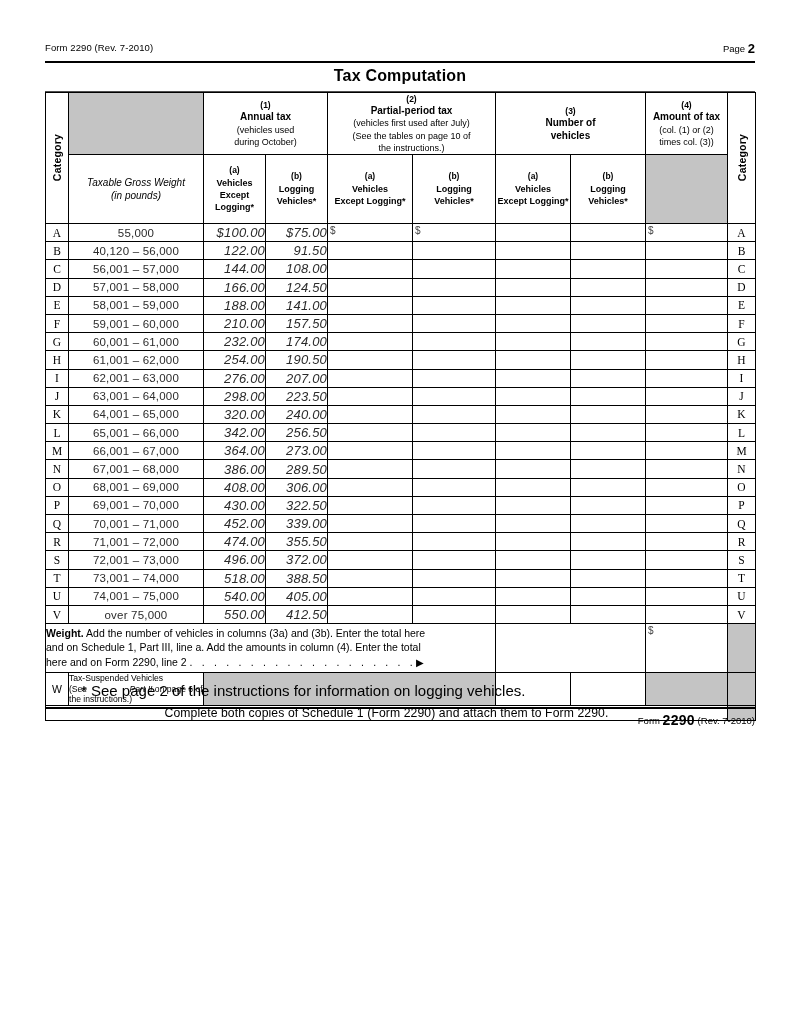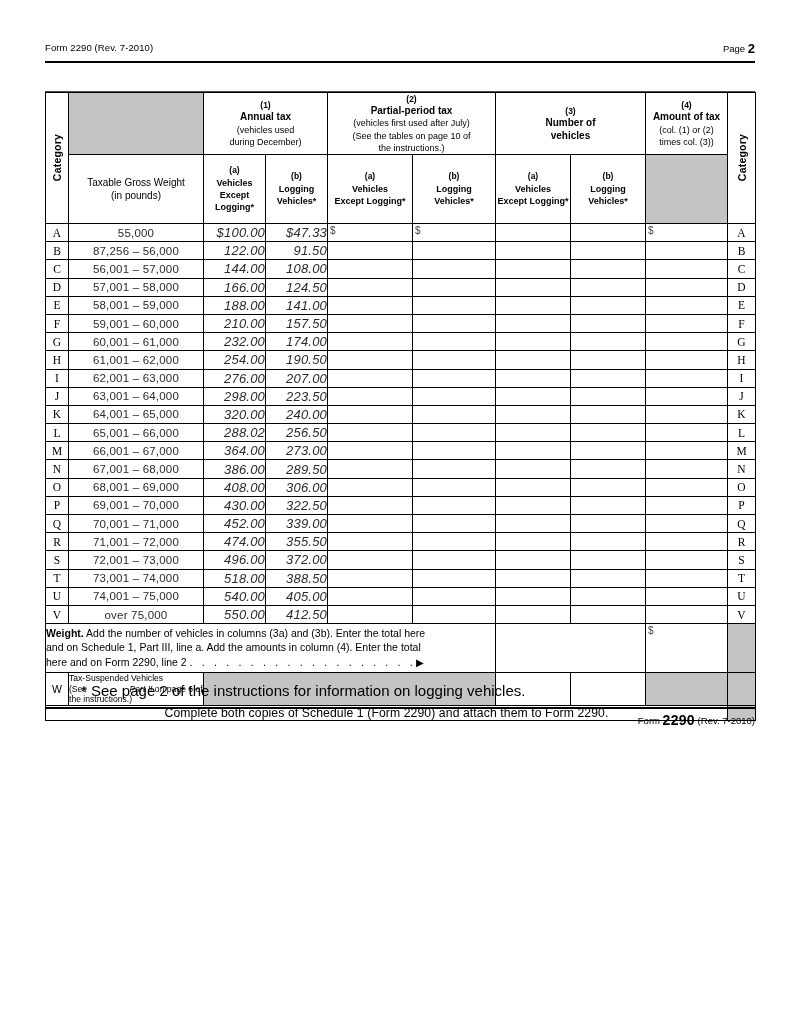--- a/index.html
+++ b/index.html
@@ -128,20 +128,21 @@
     height: 68px;
   }
   .subhead .lt { font-weight: bold; font-size: 8.5px; display: block; }
   .subhead .lb { font-weight: bold; font-size: 9px; display: block; }
   .tgw {
     text-align: center;
     font-weight: bold;
     font-size: 10px;
     line-height: 13px;
     padding: 4px;
+    font-style: italic;
   }
 
   
   tr.datarow td { height: 17.2px; }
   .cat-cell {
     text-align: center;
     font-weight: bold;
     font-size: 11.5px;
     width: 23px;
     font-family: "Liberation Serif", serif;
@@ -249,20 +250,21 @@
 <body>
 
 <div class="page">
 
   <div class="topbar">
     <div class="form-id">Form 2290 (Rev. 7-2010)</div>
     <div class="page-no"><span>Page</span> <b>2</b></div>
   </div>
   <div class="rule-top"></div>
 
+  <div class="title">Tax Computation</div>
 
   <div class="tbl">
     <table class="grid">
       <colgroup>
         <col style="width:23px">
         <col style="width:135px">
         <col style="width:62px">
         <col style="width:62px">
         <col style="width:85px">
         <col style="width:83px">
@@ -275,21 +277,21 @@
       <tbody>
           <tr>
         <td class="catlabel" rowspan="2">
           <span>Category</span>
         </td>
         <td class="shade"></td>
         <td class="grphead" colspan="2">
           <span class="num">(1)</span>
           <span class="ttl">Annual tax</span>
           <span class="sub">(vehicles used</span>
-          <span class="sub">during December)</span>
+          <span class="sub">during October)</span>
         </td>
         <td class="grphead" colspan="2">
           <span class="num">(2)</span>
           <span class="ttl">Partial-period tax</span>
           <span class="sub">(vehicles first used after July)</span>
           <span class="sub">(See the tables on page 10 of</span>
           <span class="sub">the instructions.)</span>
         </td>
         <td class="grphead" colspan="2">
           <span class="num">(3)</span>
@@ -345,37 +347,37 @@
         </td>
         <td class="shade"></td>
       </tr>
 
       </tbody>
         <tbody id="rows-body">
           <tr class="datarow">
             <td class="cat-cell">A</td>
             <td class="wt">55,000</td>
             <td class="amt">$100.00</td>
-            <td class="amt">$47.33</td>
+            <td class="amt">$75.00</td>
             <td class="entry">
               <span class="dollar">$</span>
             </td>
             <td class="entry">
               <span class="dollar">$</span>
             </td>
             <td class="entry"></td>
             <td class="entry"></td>
             <td class="entry">
               <span class="dollar">$</span>
             </td>
             <td class="cat-cell">A</td>
           </tr>
           <tr class="datarow">
             <td class="cat-cell">B</td>
-            <td class="wt">87,256 – 56,000</td>
+            <td class="wt">40,120 – 56,000</td>
             <td class="amt">122.00</td>
             <td class="amt">91.50</td>
             <td class="entry"></td>
             <td class="entry"></td>
             <td class="entry"></td>
             <td class="entry"></td>
             <td class="entry"></td>
             <td class="cat-cell">B</td>
           </tr>
           <tr class="datarow">
@@ -482,21 +484,21 @@
             <td class="entry"></td>
             <td class="entry"></td>
             <td class="entry"></td>
             <td class="entry"></td>
             <td class="entry"></td>
             <td class="cat-cell">K</td>
           </tr>
           <tr class="datarow">
             <td class="cat-cell">L</td>
             <td class="wt">65,001 – 66,000</td>
-            <td class="amt">288.02</td>
+            <td class="amt">342.00</td>
             <td class="amt">256.50</td>
             <td class="entry"></td>
             <td class="entry"></td>
             <td class="entry"></td>
             <td class="entry"></td>
             <td class="entry"></td>
             <td class="cat-cell">L</td>
           </tr>
           <tr class="datarow">
             <td class="cat-cell">M</td>

